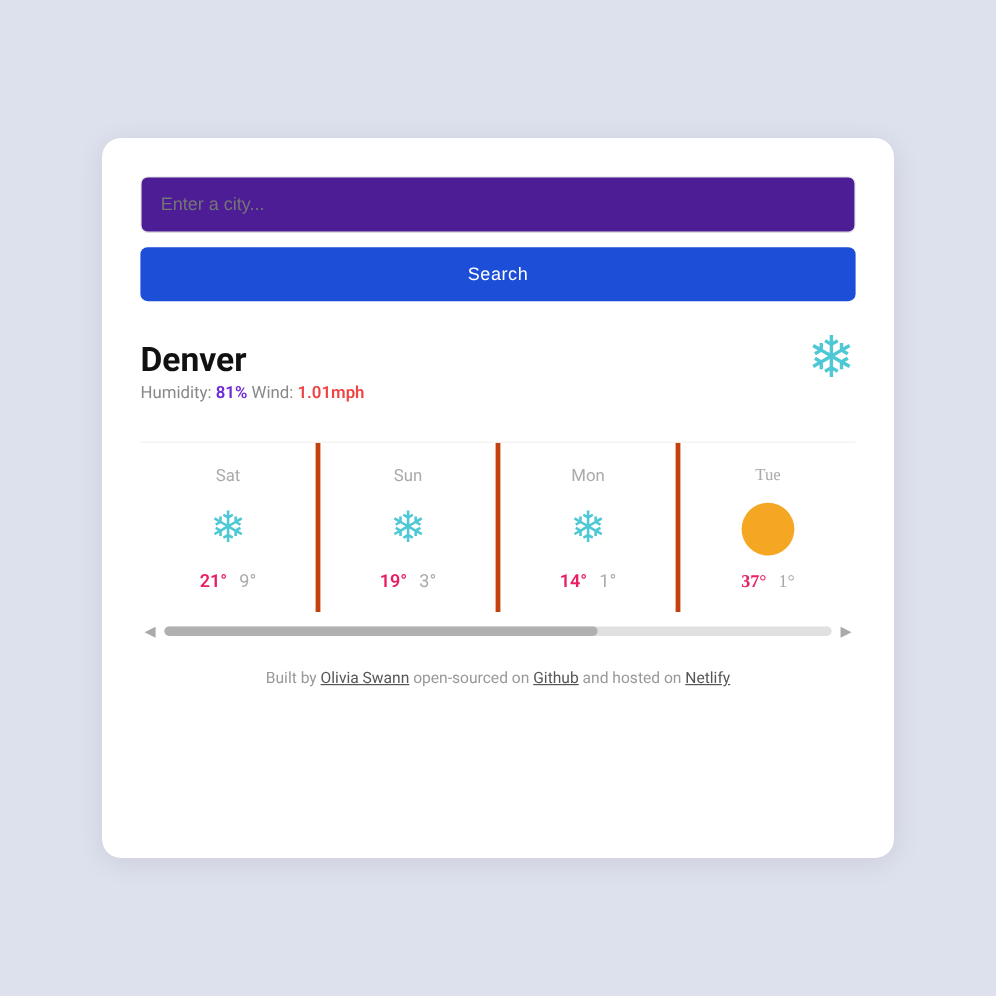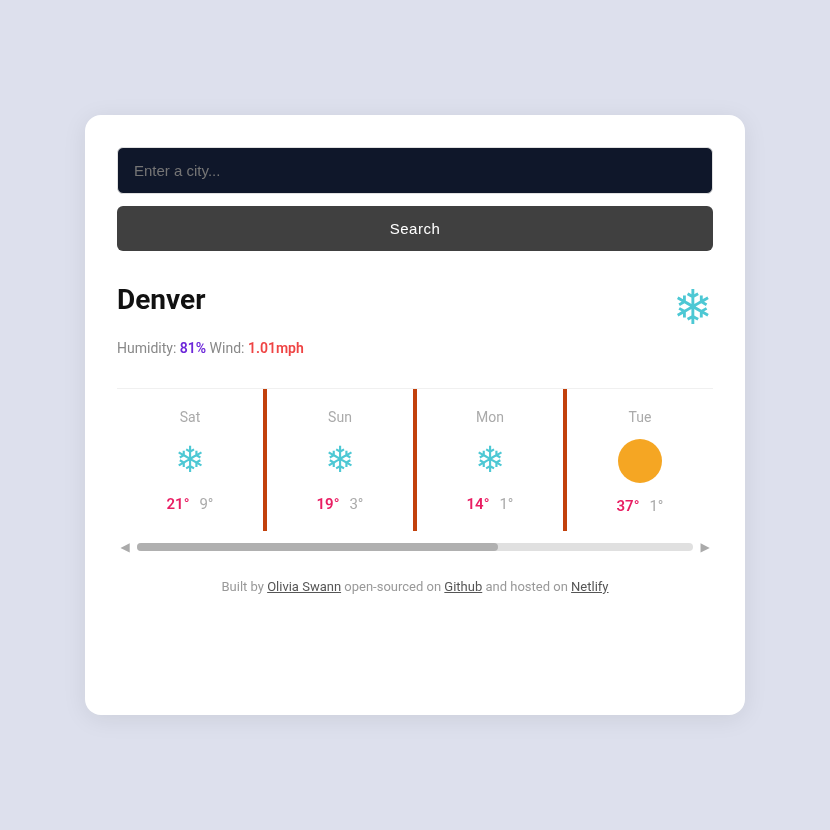--- a/index.html
+++ b/index.html
@@ -20,45 +20,45 @@
       width: 660px;
       min-height: 600px;
       box-shadow: 0 4px 24px rgba(0,0,0,0.08);
     }
 
     .search-input {
       width: 100%;
       padding: 14px 16px;
       border: 1px solid #e0e0e0;
       border-radius: 6px;
-      background: #0f172a;
+      background: #4c1d95;
       font-size: 15px;
       color: #999;
       outline: none;
       margin-bottom: 12px;
     }
 
     .search-button {
       width: 100%;
       padding: 14px;
-      background: #404040;
+      background: #1d4ed8;
       color: #fff;
       border: none;
       border-radius: 6px;
       font-size: 15px;
       cursor: pointer;
       letter-spacing: 0.5px;
     }
 
     .city-name {
       font-size: 28px;
       font-weight: 700;
       color: #111;
       margin-top: 28px;
-      margin-bottom: 24px;
+      margin-bottom: 4px;
     }
 
     .weather-meta {
       color: #888;
       font-size: 14px;
       margin-bottom: 4px;
     }
 
     .weather-meta .highlight-pink {
       color: #6d28d9;
@@ -118,20 +118,21 @@
       min-width: 140px;
       display: flex;
       flex-direction: column;
       align-items: center;
       padding: 20px 12px 16px;
       border-right: 4px solid #c2410c;
     }
 
     .forecast-cell:last-child {
       border-right: none;
+      font-family: Liberation Serif, serif;
     }
 
     .forecast-day {
       font-size: 14px;
       color: #aaa;
       margin-bottom: 14px;
     }
 
     .forecast-icon {
       font-size: 36px;

